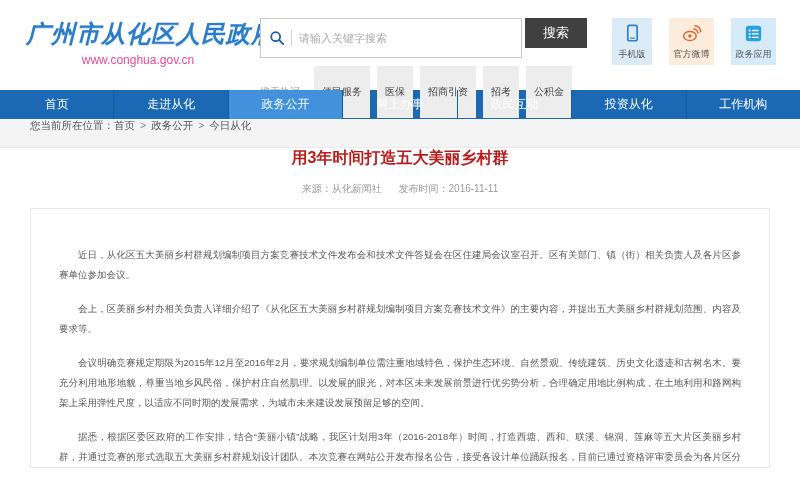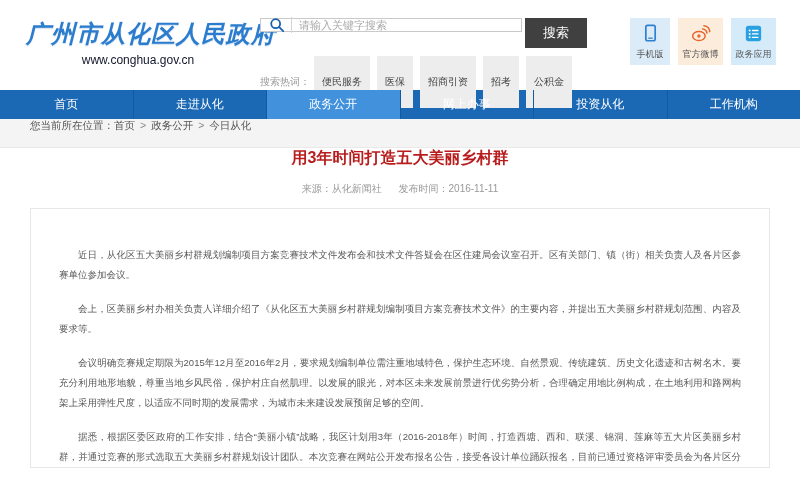--- a/index.html
+++ b/index.html
@@ -6,40 +6,40 @@
   html,body { width:800px; height:500px; overflow:hidden; background:#fff;
     font-family:"Liberation Sans","DejaVu Sans",sans-serif; }
   .page { width:800px; height:500px; position:relative; }
 
   
   .site-header { display:flex; align-items:flex-start; padding:18px 12px 0 26px; height:90px; }
   .logo-block { width:224px; text-align:center; cursor:pointer; }
   .logo-title { font-size:24px; font-weight:bold; color:#2b7ccd; letter-spacing:1px;
     font-family:"Liberation Serif","DejaVu Serif",serif; font-style:italic;
     text-shadow:0 1px 1px rgba(43,124,205,.25); white-space:nowrap; }
-  .logo-url { font-size:12px; color:#0f172a; margin-top:3px; font-style:normal; }
+  .logo-url { font-size:12px; color:#ec4899; margin-top:3px; font-style:normal; }
 
   .search-area { margin-left:10px; width:330px; }
   .search-row { display:flex; }
-  .search-box { width:262px; height:14px; border:1px solid #c9c9c9; background:#fff;
+  .search-box { width:262px; height:40px; border:1px solid #c9c9c9; background:#fff;
     display:flex; align-items:center; padding:0 8px; }
   .search-box .mag { display:inline-flex; width:16px; height:16px; }
   .search-divider { width:1px; height:16px; background:#d5d5d5; margin:0 7px 0 6px; }
   .search-box input { border:none; outline:none; flex:1; font-size:11px; color:#333;
     font-family:inherit; background:transparent; }
   .search-box input::placeholder { color:#aaa; }
   .search-btn { width:62px; height:30px; margin-left:3px; background:#404040; color:#fff;
     border:none; font-size:13px; cursor:pointer; font-family:inherit; }
   .hot-row { margin-top:8px; display:flex; align-items:center; white-space:nowrap; }
   .hot-label { font-size:10px; color:#999; margin-right:4px; }
   .hot-tag { font-size:10px; color:#444; background:#ededed; padding:19px 8px; margin-right:7px;
     text-decoration:none; cursor:pointer; }
 
   .quick-links { margin-left:auto; margin-right:12px; display:flex; }
-  .tile { width:45px; height:47px; margin-left:8px; display:flex; flex-direction:column;
+  .tile { width:45px; height:47px; margin-left:17px; display:flex; flex-direction:column;
     align-items:center; justify-content:center; cursor:pointer; }
   .tile .ticon { height:22px; display:flex; align-items:center; justify-content:center; }
   .tile-label { font-size:9px; color:#555; margin-top:3px; white-space:nowrap; }
   .tile-mobile { background:#dcebf8; width:40px; }
   .tile-weibo  { background:#fcecdc; }
   .tile-wechat { background:#def2d7; }
   .tile-apps   { background:#d6ebfa; }
 
   
   .main-nav { display:flex; height:29px; background:#1b68b4; }
@@ -137,20 +137,21 @@
         <span class="tile-label">政务应用</span>
       </div>
     </div>
   </header>
 
   <nav class="main-nav">
     <div class="nav-item">首页</div>
     <div class="nav-item">走进从化</div>
     <div class="nav-item active">政务公开</div>
     <div class="nav-item">网上办事</div>
+    <div class="nav-item">政民互动</div>
     <div class="nav-item">投资从化</div>
     <div class="nav-item">工作机构</div>
   </nav>
 
   <div class="breadcrumb-bar">
     <span>您当前所在位置：</span>
     <a>首页</a>
     <span class="sep">&gt;</span>
     <a>政务公开</a>
     <span class="sep">&gt;</span>

